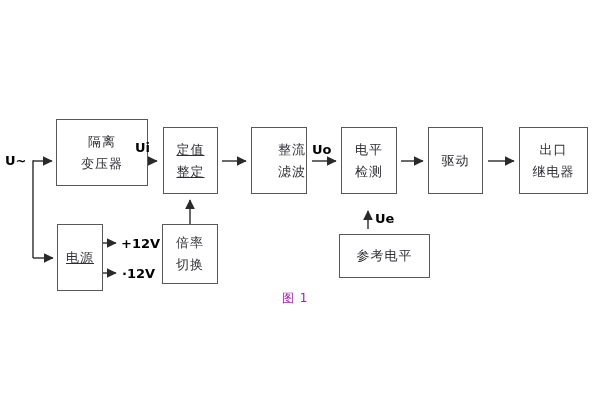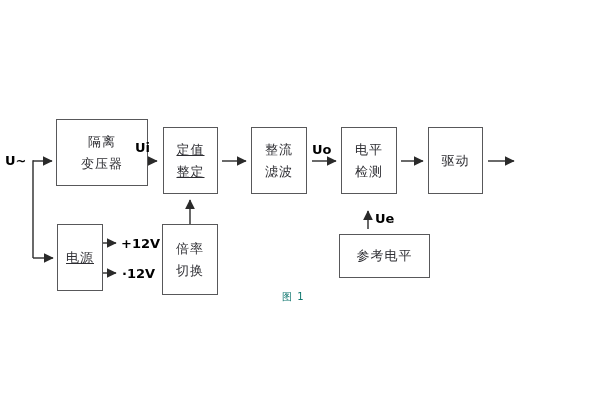--- a/index.html
+++ b/index.html
@@ -16,21 +16,21 @@
   .blk span{
     display:block;font-size:13px;line-height:22px;font-weight:500;
     letter-spacing:1px;white-space:nowrap;color:#2e2e33;
   }
   .blk .single{line-height:16px;}
   .lbl{
     position:absolute;font-size:13px;font-weight:600;color:#000000;
     white-space:nowrap;z-index:3;
   }
   .caption{
-    position:absolute;font-size:10px;font-weight:500;color:#0f766e;z-index:3;
+    position:absolute;font-size:12px;font-weight:500;color:#a21caf;z-index:3;
     letter-spacing:1px;
   }
   svg.wires{position:absolute;left:0;top:0;z-index:1;}
   svg.wires line, svg.wires polyline{stroke:#2a2a2a;stroke-width:1.4;fill:none;}
 </style>
 </head>
 <body>
 
 <div id="stage">
 
@@ -62,40 +62,44 @@
   <div class="blk" style="left:56px;top:119px;width:92px;height:67px;">
     <span>隔离</span>
     <span>变压器</span>
   </div>
 
   <div class="blk" style="left:163px;top:127px;width:55px;height:67px;text-decoration:underline;">
     <span>定值</span>
     <span>整定</span>
   </div>
 
-  <div class="blk" style="left:251px;top:127px;width:56px;height:67px;">
+  <div class="blk" style="left:251px;top:127px;width:56px;height:67px;align-items:flex-end;">
     <span>整流</span>
     <span>滤波</span>
   </div>
 
   <div class="blk" style="left:341px;top:127px;width:56px;height:67px;">
     <span>电平</span>
     <span>检测</span>
   </div>
 
   <div class="blk" style="left:428px;top:127px;width:55px;height:67px;">
     <span class="single">驱动</span>
   </div>
 
+  <div class="blk" style="left:519px;top:127px;width:69px;height:67px;">
+    <span>出口</span>
+    <span>继电器</span>
+  </div>
 
   <div class="blk" style="left:57px;top:224px;width:46px;height:67px;text-decoration:underline;">
     <span class="single">电源</span>
   </div>
 
-  <div class="blk" style="left:162px;top:224px;width:56px;height:71px;">
+  <div class="blk" style="left:162px;top:224px;width:56px;height:60px;">
     <span>倍率</span>
     <span>切换</span>
   </div>
 
   <div class="blk" style="left:327px;top:234px;width:91px;height:44px;margin-left:12px;">
     <span class="single">参考电平</span>
   </div>
 
   <div class="lbl" style="left:5px;top:153px;">U~</div>
   <div class="lbl" style="left:135px;top:140px;">Ui</div>

